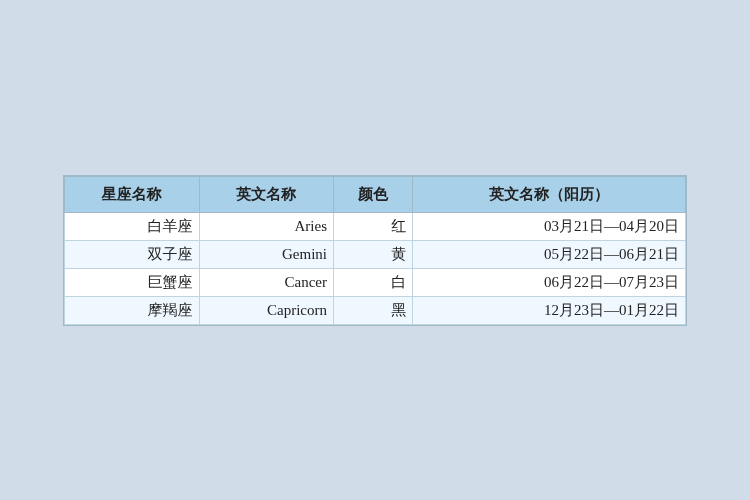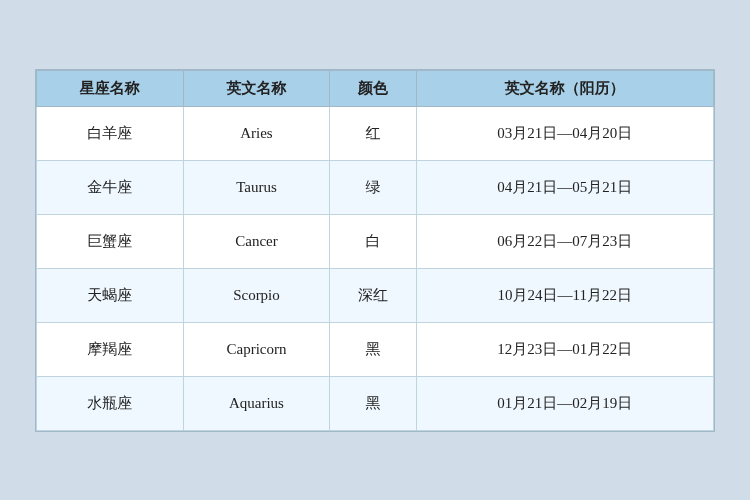--- a/index.html
+++ b/index.html
@@ -9,21 +9,21 @@
       background-color: #d0dce8;
       display: flex;
       align-items: center;
       justify-content: center;
       font-family: "SimSun", "宋体", serif;
       font-size: 15px;
     }
     .table-container {
       background: #0f172a;
       border: 1px solid #a0b8c8;
-      width: 680px;
+      width: 624px;
     }
     table {
       width: 100%;
       border-collapse: collapse;
     }
     thead tr {
       background-color: #a8d0e8;
     }
     thead th {
       border: 1px solid #a0b8c8;
@@ -34,22 +34,22 @@
       font-size: 15px;
     }
     tbody tr {
       background-color: #fff;
     }
     tbody tr:nth-child(even) {
       background-color: #f0f8ff;
     }
     tbody td {
       border: 1px solid #c0d4e0;
-      padding: 17px 6px;
-      text-align: center;
+      padding: 4px 6px;
+      text-align: right;
       color: #222;
       font-size: 15px;
     }
   </style>
 </head>
 <body>
 
 <div class="table-container">
   <table>
     <thead>
@@ -61,44 +61,32 @@
       </tr>
     </thead>
     <tbody id="table-body">
     <tr>
           <td>白羊座</td>
           <td>Aries</td>
           <td>红</td>
           <td>03月21日—04月20日</td>
         </tr>
         <tr>
-          <td>金牛座</td>
-          <td>Taurus</td>
-          <td>绿</td>
-          <td>04月21日—05月21日</td>
+          <td>双子座</td>
+          <td>Gemini</td>
+          <td>黄</td>
+          <td>05月22日—06月21日</td>
         </tr>
         <tr>
           <td>巨蟹座</td>
           <td>Cancer</td>
           <td>白</td>
           <td>06月22日—07月23日</td>
         </tr>
         <tr>
-          <td>天蝎座</td>
-          <td>Scorpio</td>
-          <td>深红</td>
-          <td>10月24日—11月22日</td>
-        </tr>
-        <tr>
           <td>摩羯座</td>
           <td>Capricorn</td>
           <td>黑</td>
           <td>12月23日—01月22日</td>
-        </tr>
-        <tr>
-          <td>水瓶座</td>
-          <td>Aquarius</td>
-          <td>黑</td>
-          <td>01月21日—02月19日</td>
         </tr>
       </tbody>
   </table>
 </div>
 
 </body></html>

